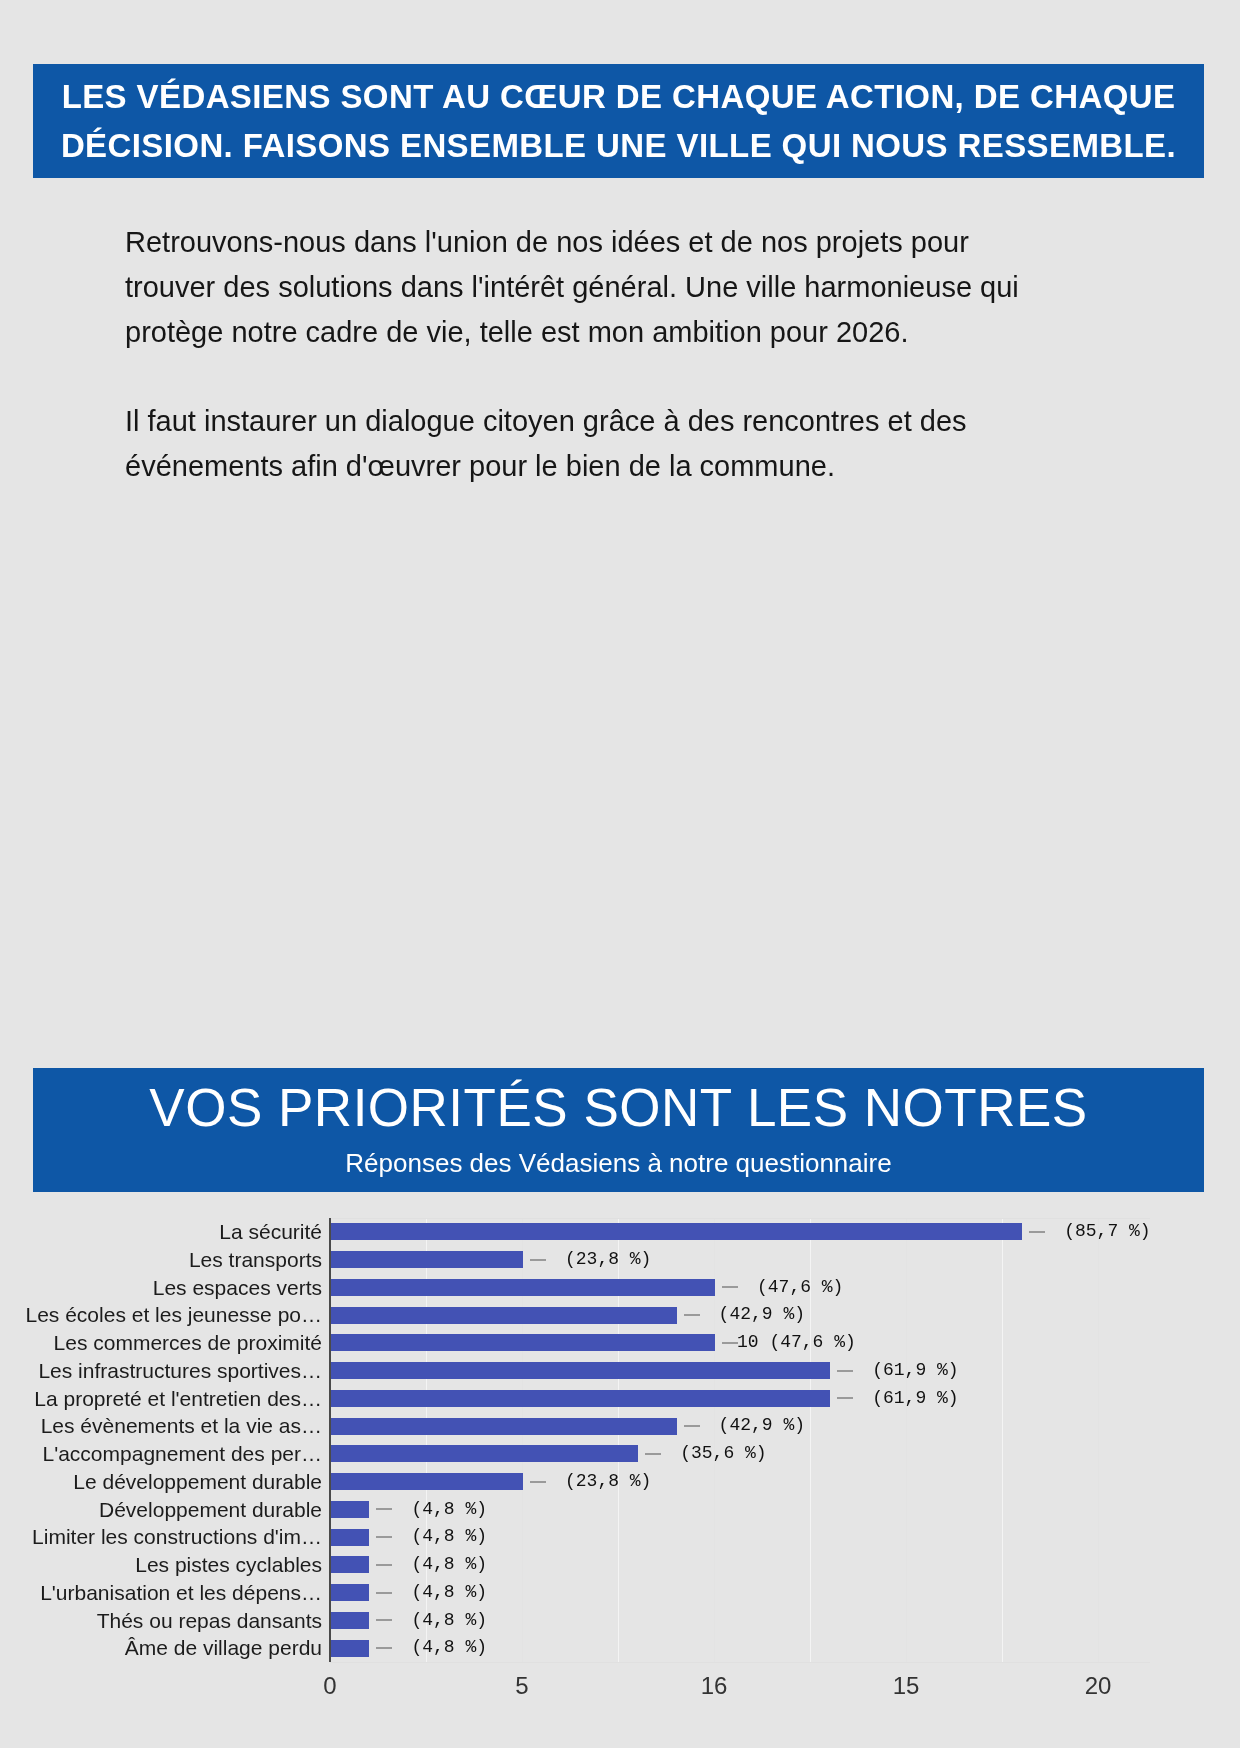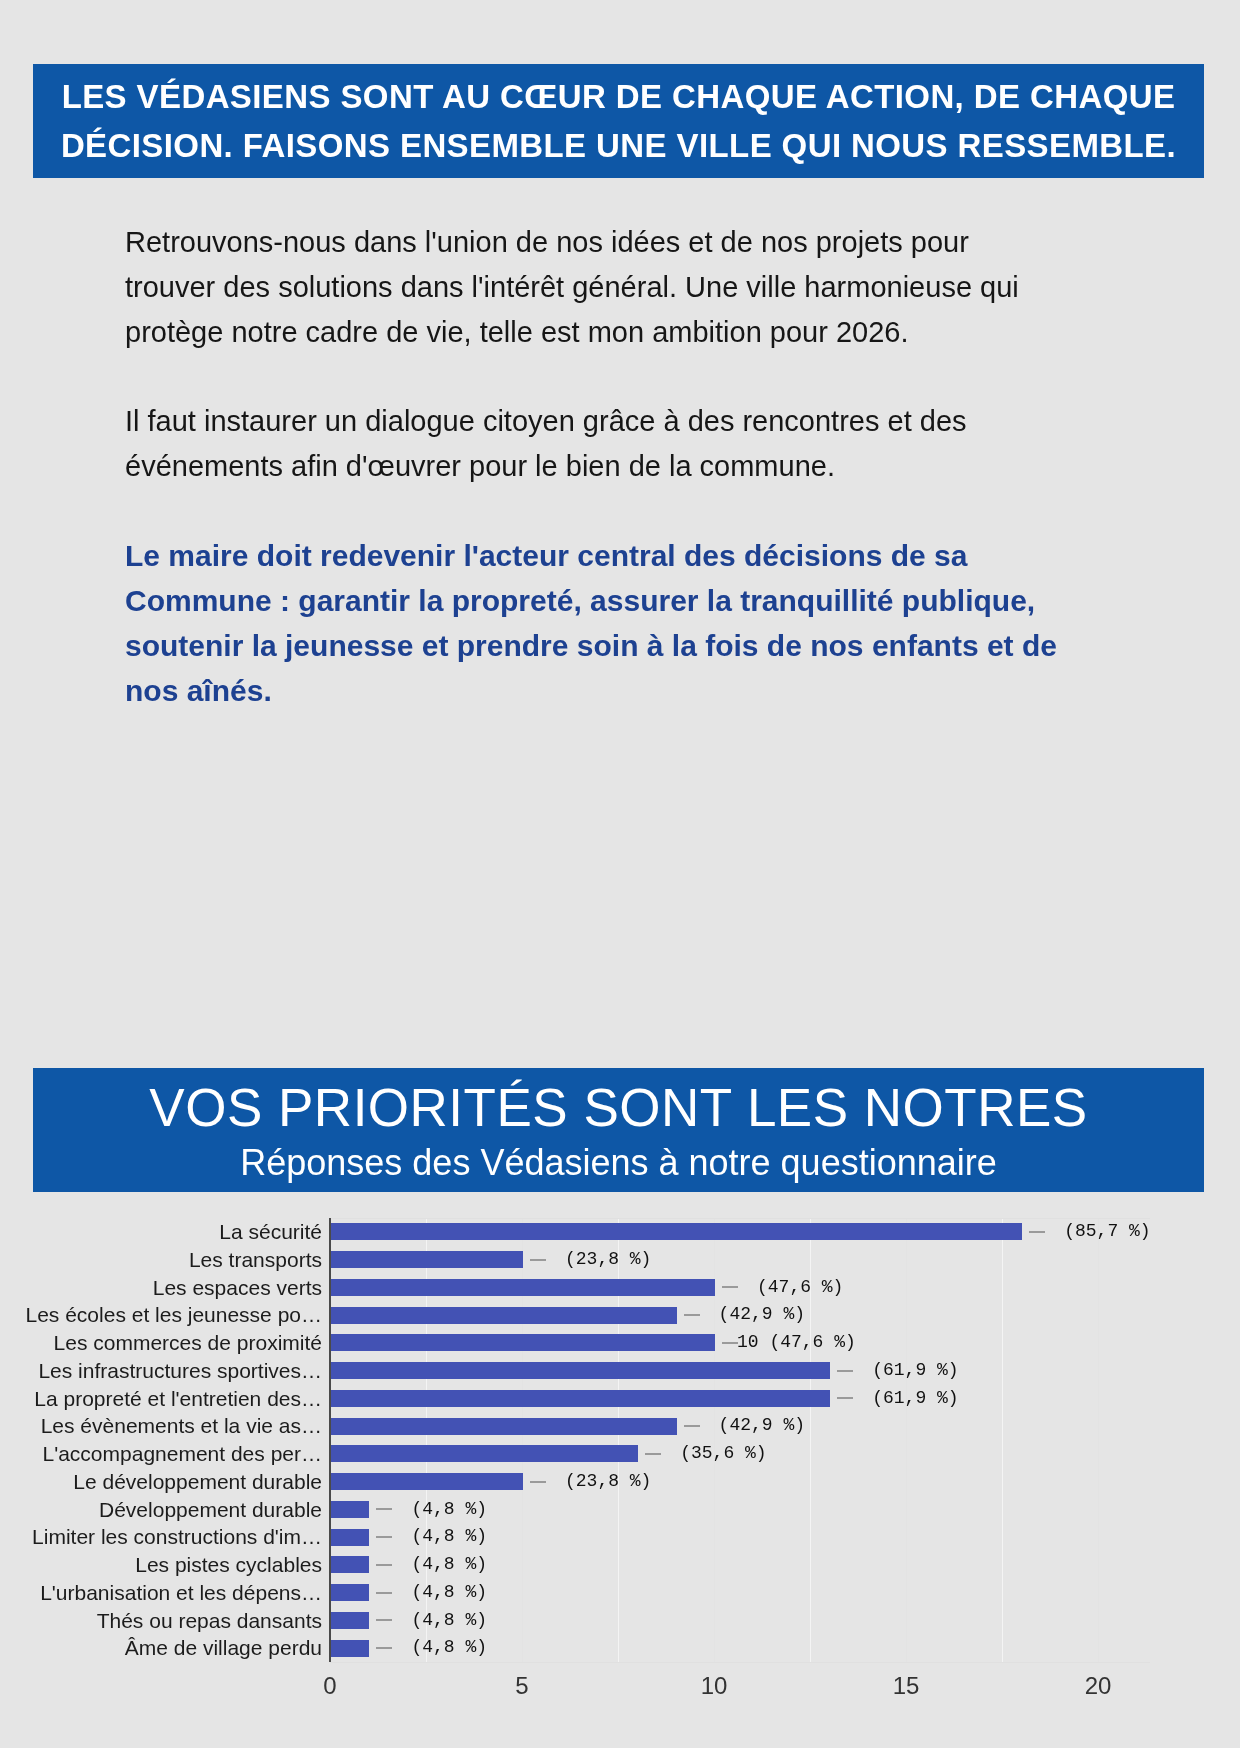--- a/index.html
+++ b/index.html
@@ -11,21 +11,21 @@
   .banner-top{top:64px;height:114px;display:flex;align-items:center;justify-content:center;text-align:center;}
   .banner-top-text{
     font-weight:bold;font-size:33px;line-height:49px;letter-spacing:0.4px;
     white-space:pre-line;width:100%;
   }
   .body-copy{position:absolute;left:125px;top:220px;width:1050px;color:var(--text-dark);}
   .para{font-size:29px;line-height:45px;margin:0 0 44px 0;white-space:pre-line;font-weight:400;}
   .para-accent{color:var(--accent-blue);font-weight:bold;font-size:30px;margin-bottom:0;}
   .banner-section{top:1068px;height:124px;text-align:center;}
   .section-title{font-size:53px;line-height:64px;margin-top:8px;letter-spacing:0.5px;}
-  .section-subtitle{font-size:36px;line-height:42px;margin-top:2px;}
+  .section-subtitle{font-size:26px;line-height:42px;margin-top:2px;}
   .chart{position:absolute;left:0;top:0;width:1240px;height:1748px;pointer-events:none;}
   .chart *{position:absolute;box-sizing:border-box;}
   .cat-label{font-size:21px;color:#1c1c1c;text-align:right;white-space:nowrap;}
   .val-label{font-size:18px;color:#111111;white-space:nowrap;font-family:Liberation Mono, monospace;}
   .tick-label{font-size:24px;color:#333333;text-align:center;}
   .bar{background:var(--bar-blue);}
   .whisker{background:#9a9a9a;}
   .gridline{background:#e3e3e3;}
   .gridline-minor{background:#f4f4f4;}
   .axis-line{background:#4a4a4a;}
@@ -40,41 +40,37 @@
     <div class="banner-top-text">LES VÉDASIENS SONT AU CŒUR DE CHAQUE ACTION, DE CHAQUE
 DÉCISION. FAISONS ENSEMBLE UNE VILLE QUI NOUS RESSEMBLE.</div>
   </div>
 
   <div class="body-copy" id="body-copy">
       <div class="para">Retrouvons-nous dans l'union de nos idées et de nos projets pour
 trouver des solutions dans l'intérêt général. Une ville harmonieuse qui
 protège notre cadre de vie, telle est mon ambition pour 2026.</div>
       <div class="para">Il faut instaurer un dialogue citoyen grâce à des rencontres et des
 événements afin d'œuvrer pour le bien de la commune.</div>
-      <div class="para para-accent">Le maire doit redevenir l'acteur central des décisions de sa
-Commune : garantir la propreté, assurer la tranquillité publique,
-soutenir la jeunesse et prendre soin à la fois de nos enfants et de
-nos aînés.</div>
     </div>
 
   <div class="banner banner-section">
     <div class="section-title">VOS PRIORITÉS SONT LES NOTRES</div>
     <div class="section-subtitle">Réponses des Védasiens à notre questionnaire</div>
   </div>
 
   <div class="chart" id="chart">
       <div class="gridline-minor" style="left: 426px; top: 1218px; width: 1px; height: 444px;"></div>
       <div class="gridline-minor" style="left: 618px; top: 1218px; width: 1px; height: 444px;"></div>
       <div class="gridline-minor" style="left: 810px; top: 1218px; width: 1px; height: 444px;"></div>
       <div class="gridline-minor" style="left: 1002px; top: 1218px; width: 1px; height: 444px;"></div>
       <div class="tick-label" style="left: 305px; top: 1672px; width: 50px;">0</div>
       <div class="gridline" style="left: 522px; top: 1218px; width: 1px; height: 444px;"></div>
       <div class="tick-label" style="left: 497px; top: 1672px; width: 50px;">5</div>
       <div class="gridline" style="left: 714px; top: 1218px; width: 1px; height: 444px;"></div>
-      <div class="tick-label" style="left: 689px; top: 1672px; width: 50px;">10</div>
+      <div class="tick-label" style="left: 689px; top: 1672px; width: 50px;">16</div>
       <div class="gridline" style="left: 906px; top: 1218px; width: 1px; height: 444px;"></div>
       <div class="tick-label" style="left: 881px; top: 1672px; width: 50px;">15</div>
       <div class="gridline" style="left: 1098px; top: 1218px; width: 1px; height: 444px;"></div>
       <div class="tick-label" style="left: 1073px; top: 1672px; width: 50px;">20</div>
       <div class="plot-border" style="left: 330px; top: 1218px; width: 820px; height: 1px;"></div>
       <div class="plot-border" style="left: 330px; top: 1662px; width: 820px; height: 1px;"></div>
       <div class="axis-line" style="left: 329px; top: 1218px; width: 2px; height: 444px;"></div>
       <div class="cat-label" style="left: 20px; top: 1218px; width: 302px; line-height: 27.75px;">La sécurité</div>
       <div class="bar" style="left: 331px; top: 1223.38px; width: 691.2px; height: 17px;"></div>
       <div class="whisker" style="left: 1029.2px; top: 1230.88px; width: 16px; height: 2px;"></div>

